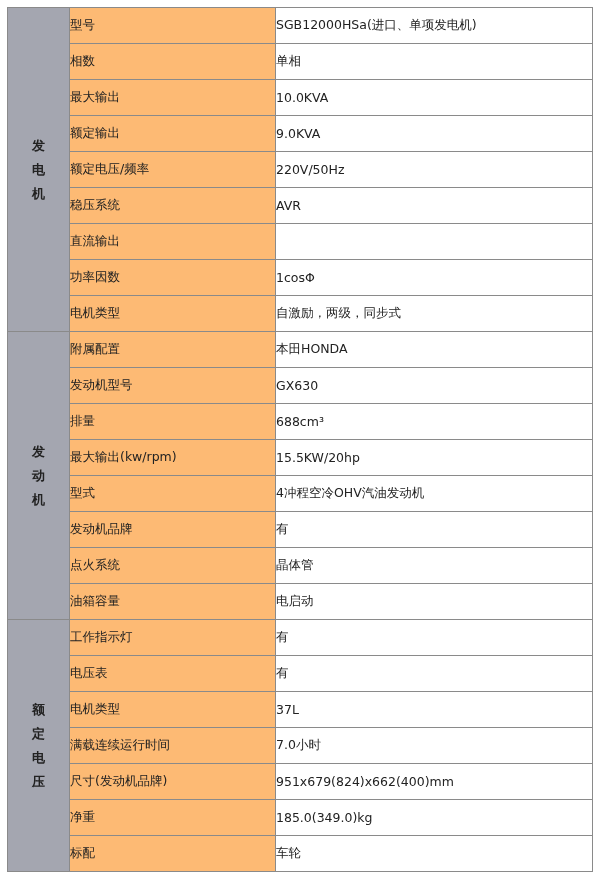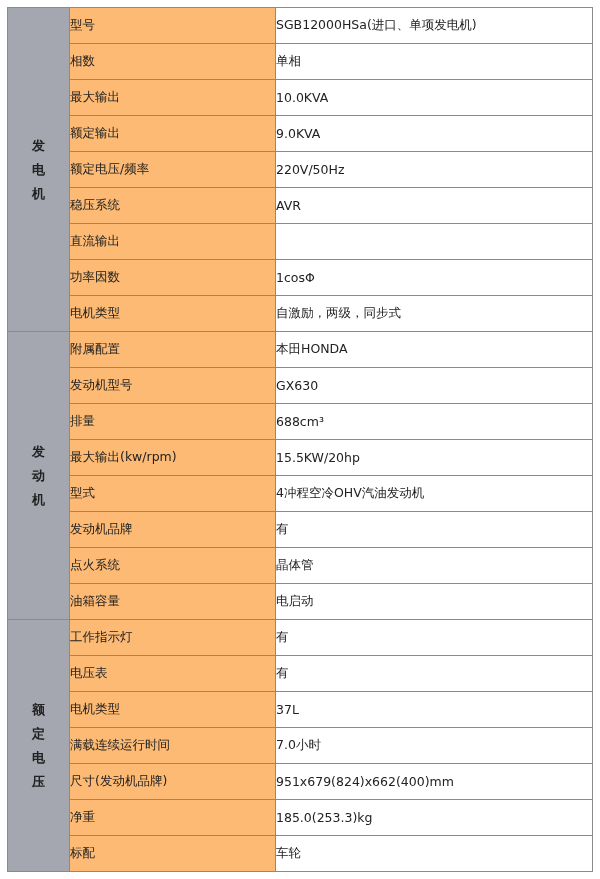--- a/index.html
+++ b/index.html
@@ -129,20 +129,20 @@
       <tr>
         <td class="label">满载连续运行时间</td>
         <td class="value">7.0小时</td>
       </tr>
       <tr>
         <td class="label">尺寸(发动机品牌)</td>
         <td class="value">951x679(824)x662(400)mm</td>
       </tr>
       <tr>
         <td class="label">净重</td>
-        <td class="value">185.0(253.3)kg</td>
+        <td class="value">185.0(349.0)kg</td>
       </tr>
       <tr>
         <td class="label">标配</td>
         <td class="value">车轮</td>
       </tr>
     </tbody>
 </table>
 
 </body></html>

